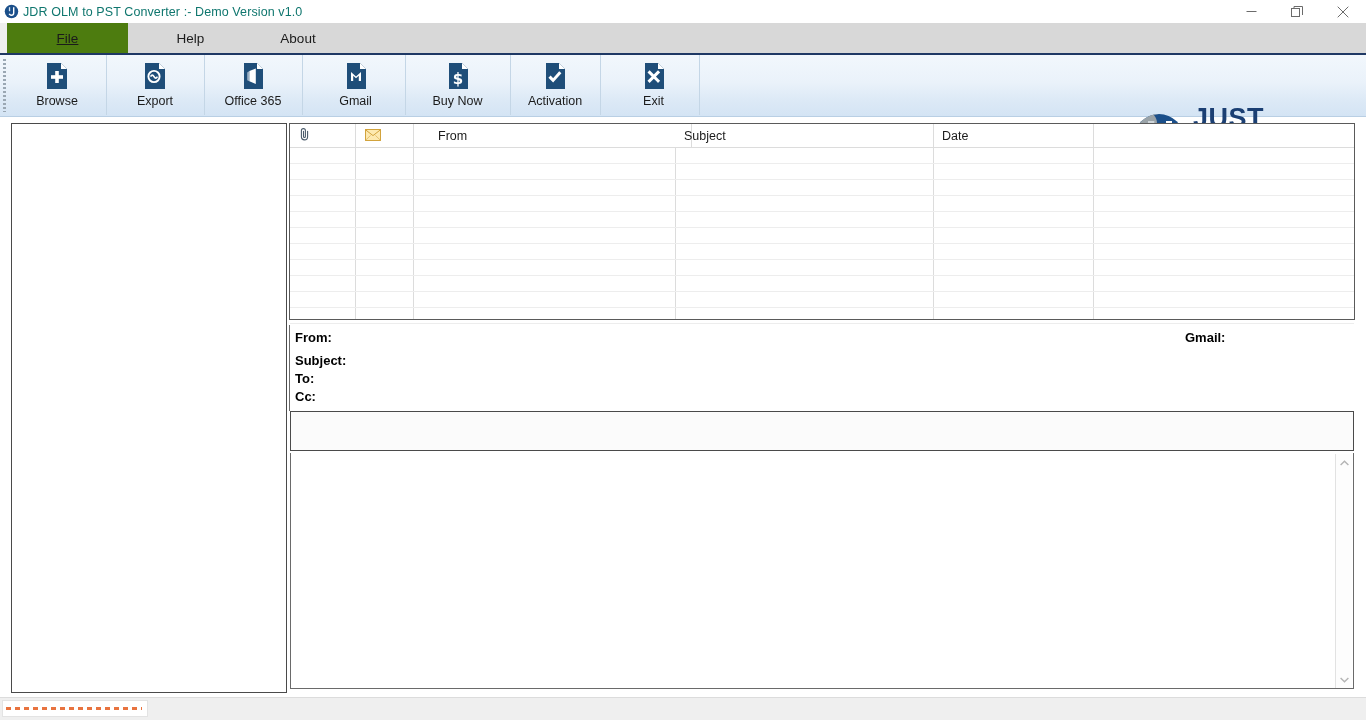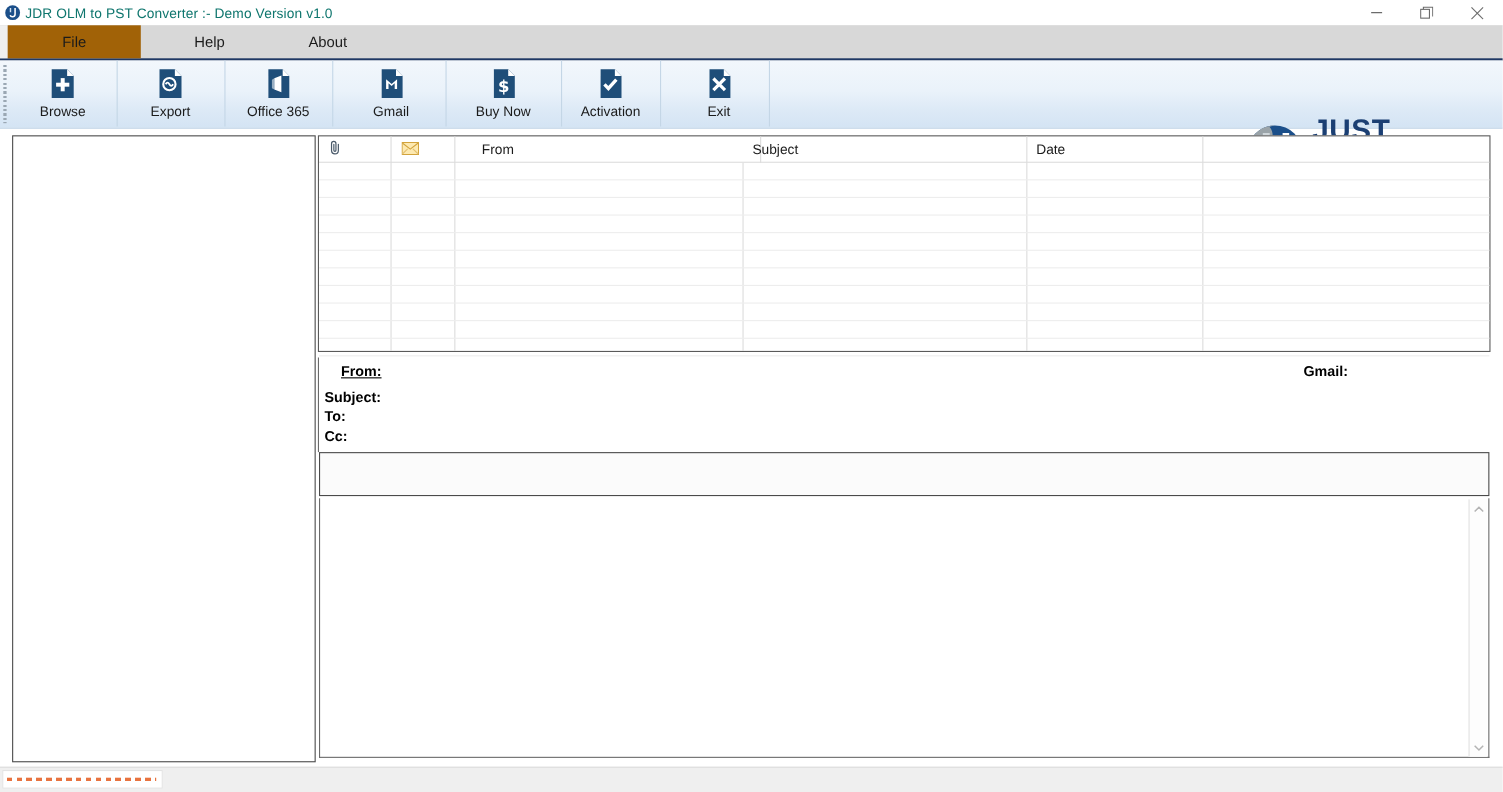--- a/index.html
+++ b/index.html
@@ -27,21 +27,21 @@
   .tabstrip{
     position:absolute;left:0;top:23px;width:1366px;height:30px;
     background:#d8d8d8;border-bottom:2px solid #1f3864;
   }
   .tabstrip .edge{position:absolute;left:0;top:0;width:7px;height:30px;background:#efefef;}
   .tab{
     position:absolute;top:0;height:30px;
     display:flex;align-items:center;justify-content:center;
     font-size:13.5px;color:#1b1b1b;
   }
-  .tab.active{background:#a16207;}
+  .tab.active{background:#4d7c0f;text-decoration:underline;}
   #tab-file{left:7px;width:121px;}
   #tab-help{left:128px;width:125px;}
   #tab-about{left:253px;width:90px;}
 
   
   .toolbar{
     position:absolute;left:0;top:55px;width:1366px;height:61px;
     background:linear-gradient(to bottom,#f2f7fc 0%,#eaf2fa 45%,#dce9f6 75%,#d4e4f4 100%);
     border-bottom:1px solid #b9cfe4;
   }
@@ -108,21 +108,21 @@
   .gcol{position:absolute;top:0;height:171px;border-right:1px solid #dcdcdc;box-sizing:border-box;}
   .grows{position:absolute;left:0;top:24px;width:100%;height:171px;}
   .grow{height:16px;border-bottom:1px solid #ededed;box-sizing:border-box;}
 
   
   .hdr{
     position:absolute;left:0;top:202px;width:1066px;height:86px;
     background:#ffffff;border-left:1px solid #6a6a6a;box-sizing:border-box;
   }
   .fld{position:absolute;font-weight:bold;font-size:13px;color:#000;}
-  #f-from{left:20px;top:5px;text-decoration:underline;}
+  #f-from{left:5px;top:5px;}
   #f-subject{left:5px;top:28px;}
   #f-to{left:5px;top:46px;}
   #f-cc{left:5px;top:64px;}
   #f-date{left:895px;top:5px;}
 
   .attachstrip{
     position:absolute;left:1px;top:288px;width:1064px;height:40px;
     background:#fbfbfb;border:1px solid #4a4a4a;box-sizing:border-box;
   }
 

